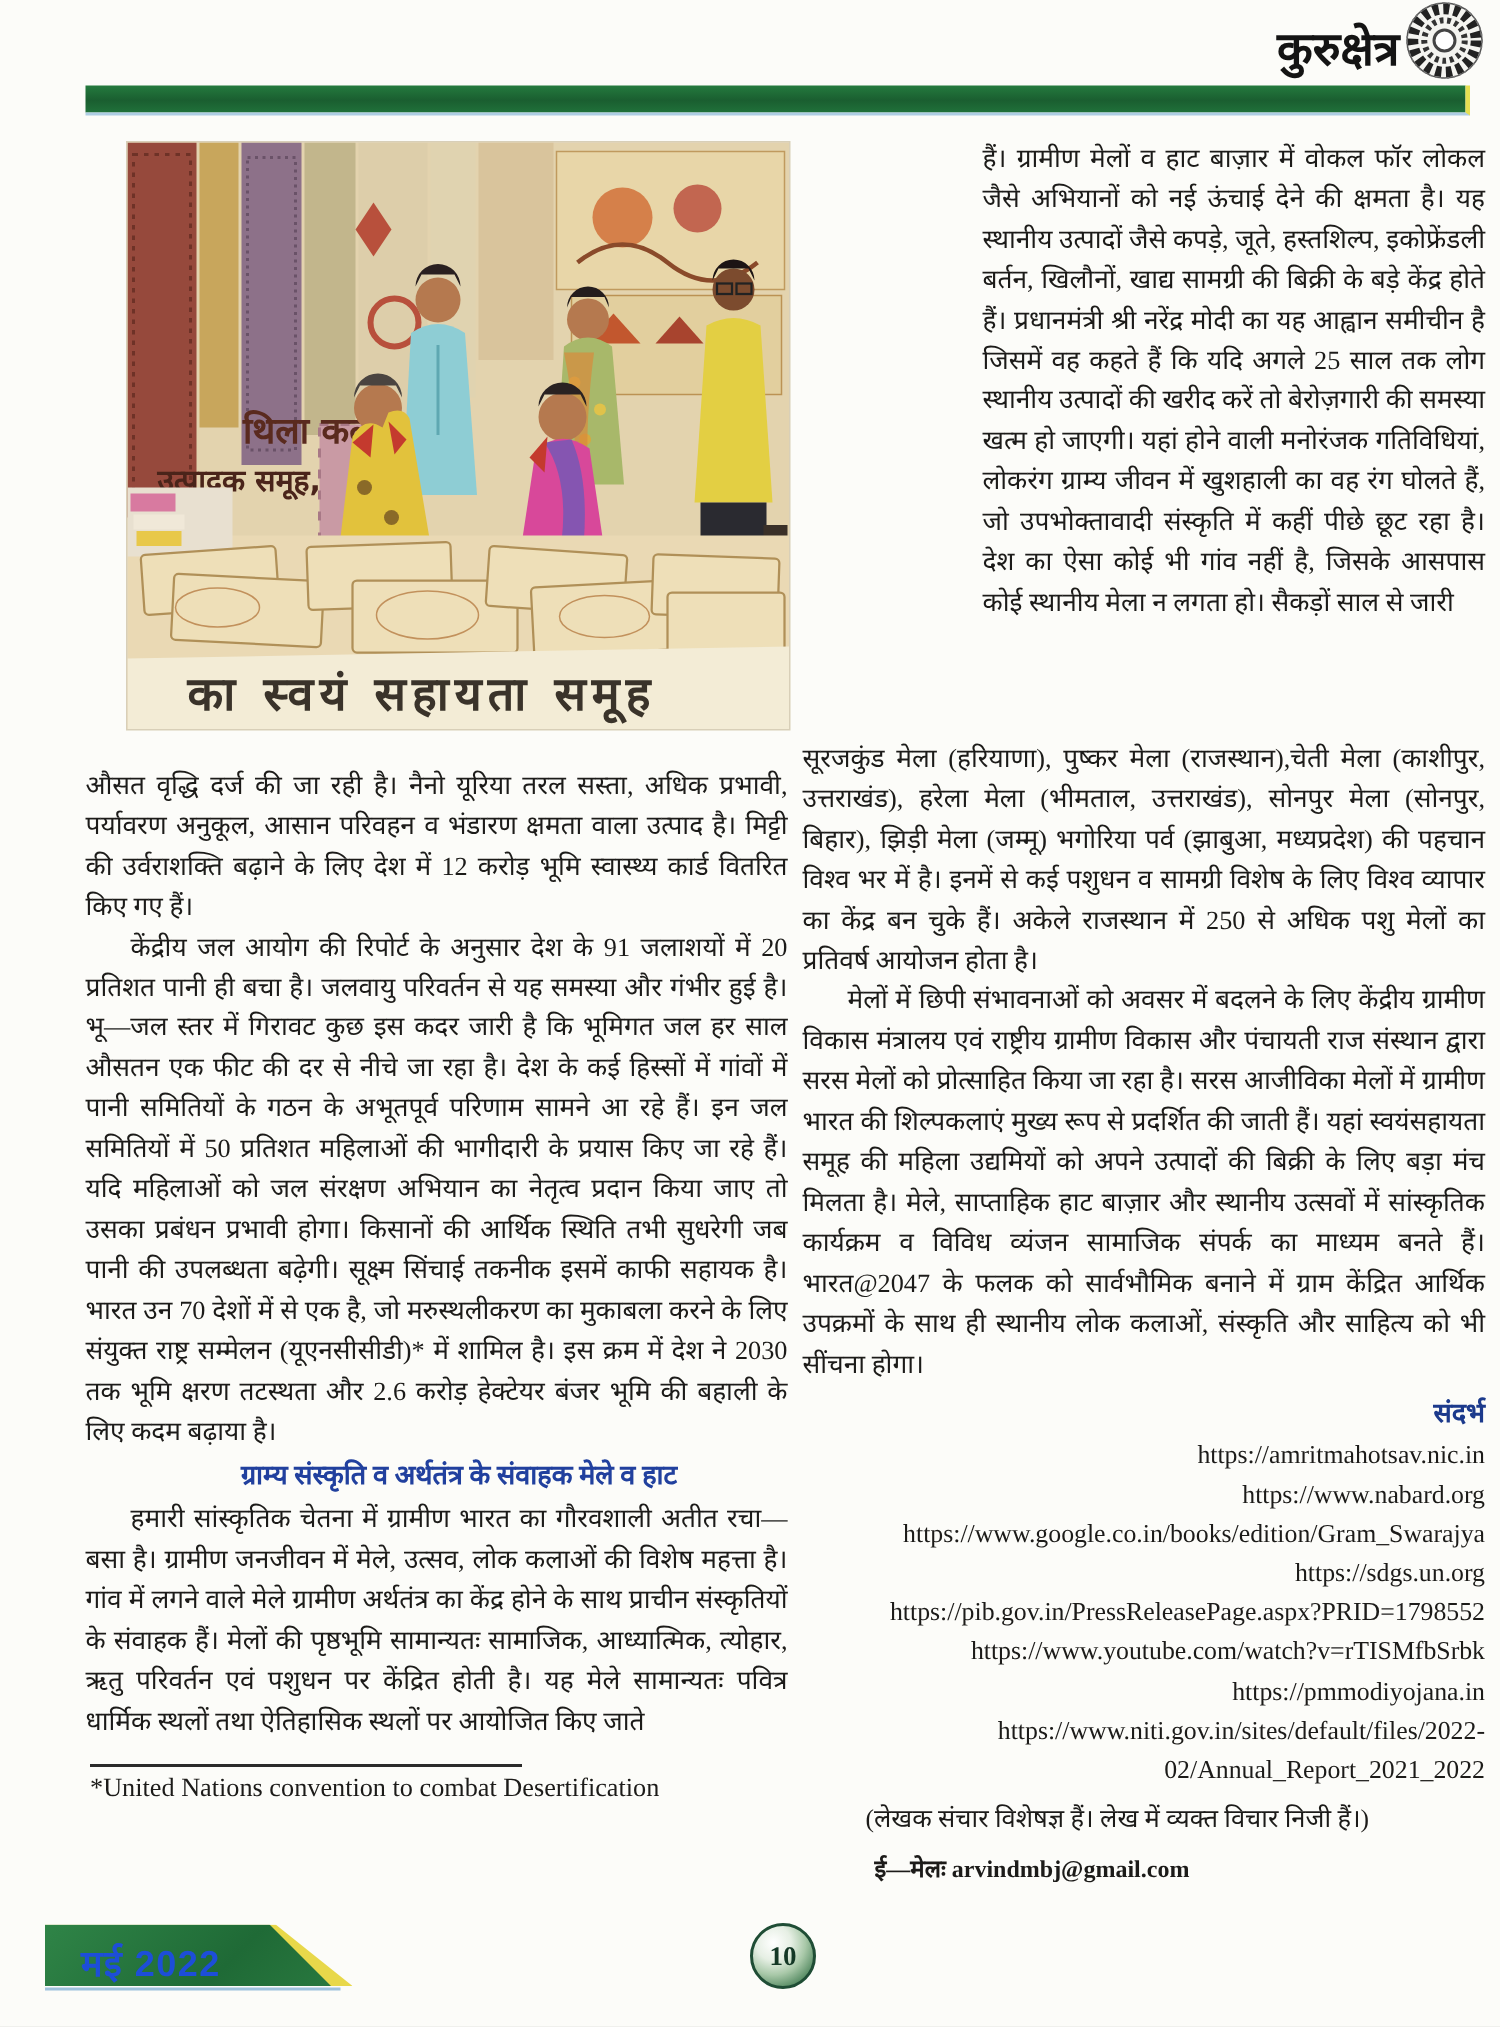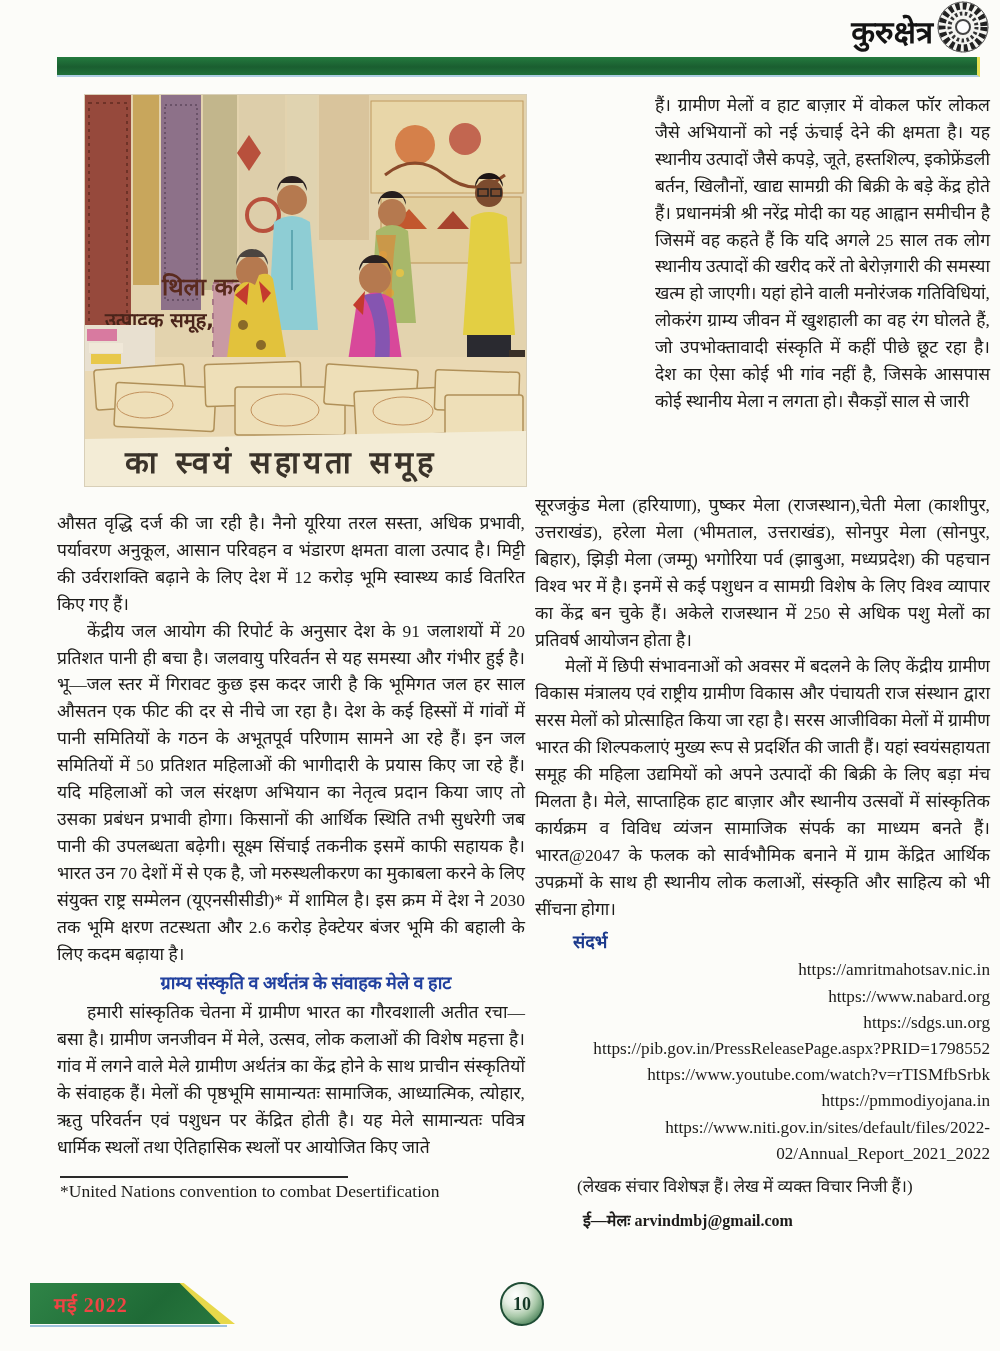--- a/index.html
+++ b/index.html
@@ -32,21 +32,21 @@
   .indent { text-indent:30px; }
   .col-right-top { top:92px; left:655px; width:335px; }
   .col-left  { top:510px; left:57px;  width:468px; }
   .col-right { top:492px; left:535px; width:455px; }
   .subhead {
     font-weight:bold; color:#21409e; font-size:18px;
     padding-left:30px; line-height:28px; margin:2px 0 2px 0; text-align:center;
   }
   .refs-head {
     font-weight:bold; color:#1c3a8c; font-size:18px;
-    padding-left:38px; margin:6px 0 2px 0; text-align:left;
+    padding-left:38px; margin:6px 0 2px 0; text-align:right;
   }
   .refs { list-style:none; font-size:17.2px; line-height:26.2px; text-align:right; }
   .refs li { overflow-wrap:anywhere; }
   .author-note { padding-left:42px; font-size:17px; line-height:26px; margin-top:7px; text-align:left; }
   .email-line { padding-left:48px; font-size:16px; margin-top:8px; font-weight:bold; text-align:left; }
   .email-line .addr { font-family:"Liberation Serif",serif; }
   
   .footnote { position:absolute; top:1176px; left:60px; width:470px; font-size:17.5px; }
   .footnote .rule { display:block; width:288px; border-top:2px solid #2a2a2a; margin-bottom:3px; }
   
@@ -56,22 +56,22 @@
     background:#e8d84a;
     clip-path:polygon(0 0, 75% 0, 100% 100%, 0 100%);
   }
   .footer-banner .green {
     position:absolute; inset:0;
     background:linear-gradient(135deg,#2f8447,#1f6a36 60%,#2a7a40);
     clip-path:polygon(0 0, 73% 0, 93% 100%, 0 100%);
   }
   .footer-banner .blueline { position:absolute; left:0; bottom:-3px; width:96%; height:2px; background:#9ec2dd; }
   .footer-issue {
-    position:absolute; top:8px; left:24px; font-size:20px; font-weight:bold;
-    color:#ef4444; letter-spacing:1px; font-family:Liberation Serif, serif;
+    position:absolute; top:8px; left:24px; font-size:24px; font-weight:bold;
+    color:#1d4ed8; letter-spacing:1px; font-family:Liberation Sans, sans-serif;
   }
   .page-badge {
     position:absolute; top:1282px; left:500px; width:44px; height:44px; border-radius:50%;
     background:radial-gradient(circle at 34% 28%, #ffffff 0%, #e6efe4 30%, #a8c8a8 55%, #558a62 80%, #2e6245 100%);
     border:2px solid #1f4d35; display:flex; align-items:center; justify-content:center;
     font-size:18px; color:#143826; font-weight:bold;
   }
 </style>
 </head>
 <body>
@@ -193,20 +193,21 @@
     <p class="indent">हमारी सांस्कृतिक चेतना में ग्रामीण भारत का गौरवशाली अतीत रचा—बसा है। ग्रामीण जनजीवन में मेले, उत्सव, लोक कलाओं की विशेष महत्ता है। गांव में लगने वाले मेले ग्रामीण अर्थतंत्र का केंद्र होने के साथ प्राचीन संस्कृतियों के संवाहक हैं। मेलों की पृष्ठभूमि सामान्यतः सामाजिक, आध्यात्मिक, त्योहार, ऋतु परिवर्तन एवं पशुधन पर केंद्रित होती है। यह मेले सामान्यतः पवित्र धार्मिक स्थलों तथा ऐतिहासिक स्थलों पर आयोजित किए जाते</p>
   </div>
 
   <div class="col col-right">
     <p>सूरजकुंड मेला (हरियाणा), पुष्कर मेला (राजस्थान),चेती मेला (काशीपुर, उत्तराखंड), हरेला मेला (भीमताल, उत्तराखंड), सोनपुर मेला (सोनपुर, बिहार), झिड़ी मेला (जम्मू) भगोरिया पर्व (झाबुआ, मध्यप्रदेश) की पहचान विश्व भर में है। इनमें से कई पशुधन व सामग्री विशेष के लिए विश्व व्यापार का केंद्र बन चुके हैं। अकेले राजस्थान में 250 से अधिक पशु मेलों का प्रतिवर्ष आयोजन होता है।</p>
     <p class="indent">मेलों में छिपी संभावनाओं को अवसर में बदलने के लिए केंद्रीय ग्रामीण विकास मंत्रालय एवं राष्ट्रीय ग्रामीण विकास और पंचायती राज संस्थान द्वारा सरस मेलों को प्रोत्साहित किया जा रहा है। सरस आजीविका मेलों में ग्रामीण भारत की शिल्पकलाएं मुख्य रूप से प्रदर्शित की जाती हैं। यहां स्वयंसहायता समूह की महिला उद्यमियों को अपने उत्पादों की बिक्री के लिए बड़ा मंच मिलता है। मेले, साप्ताहिक हाट बाज़ार और स्थानीय उत्सवों में सांस्कृतिक कार्यक्रम व विविध व्यंजन सामाजिक संपर्क का माध्यम बनते हैं। भारत@2047 के फलक को सार्वभौमिक बनाने में ग्राम केंद्रित आर्थिक उपक्रमों के साथ ही स्थानीय लोक कलाओं, संस्कृति और साहित्य को भी सींचना होगा।</p>
     <h3 class="refs-head">संदर्भ</h3>
     <ul class="refs">
       <li>https://amritmahotsav.nic.in</li>
       <li>https://www.nabard.org</li>
+      <li>https://www.google.co.in/books/edition/Gram_Swarajya</li>
       <li>https://sdgs.un.org</li>
       <li>https://pib.gov.in/PressReleasePage.aspx?PRID=1798552</li>
       <li>https://www.youtube.com/watch?v=rTISMfbSrbk</li>
       <li>https://pmmodiyojana.in</li>
       <li>https://www.niti.gov.in/sites/default/files/2022-02/Annual_Report_2021_2022</li>
     </ul>
     <p class="author-note">(लेखक संचार विशेषज्ञ हैं। लेख में व्यक्त विचार निजी हैं।)</p>
     <p class="email-line">
       <span>ई—मेलः</span>
       <span class="addr">arvindmbj@gmail.com</span>

